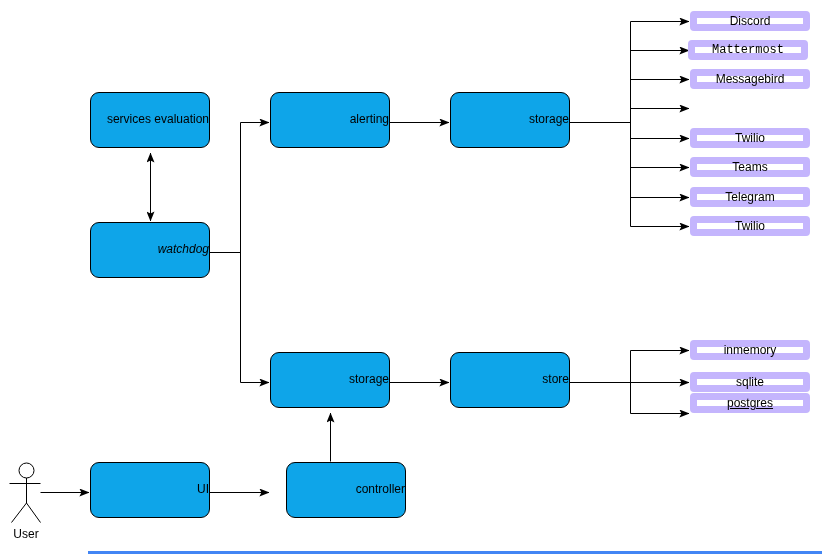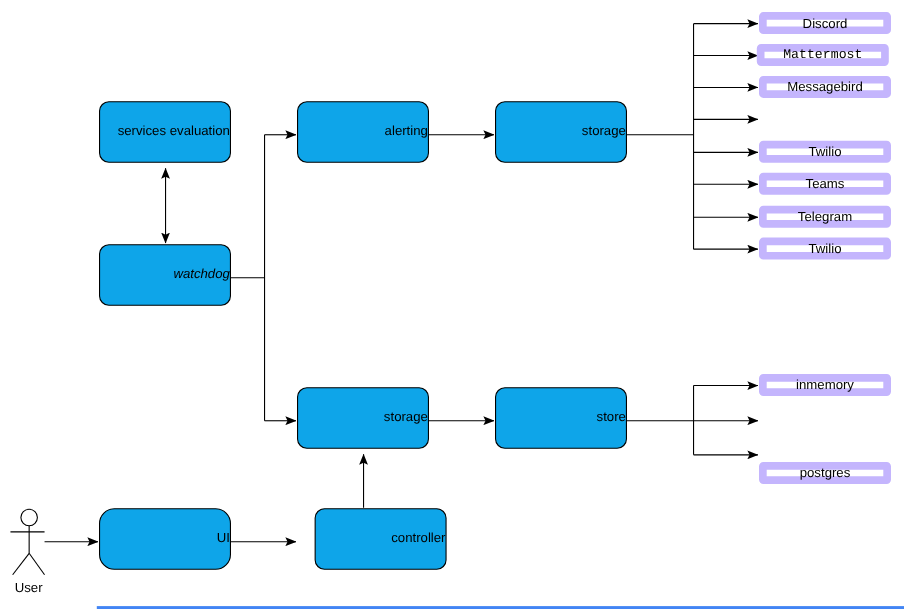--- a/index.html
+++ b/index.html
@@ -121,21 +121,21 @@
   </div>
   <div class="node" style="left:450px; top:92px;">
     <span>storage</span>
   </div>
   <div class="node" style="left:270px; top:352px;padding-left:16px;">
     <span>storage</span>
   </div>
   <div class="node" style="left:450px; top:352px;">
     <span>store</span>
   </div>
-  <div class="node" style="left:90px; top:462px;border-radius:14px;">
+  <div class="node" style="left:90px; top:462px;">
     <span>UI</span>
   </div>
   <div class="node" style="left:286px; top:462px;">
     <span>controller</span>
   </div>
 
   <div class="leaf" style="left:690px; top:11px;">
     <span>Discord</span>
   </div>
   <div class="leaf" style="left:688px; top:40px;font-family:Liberation Mono, monospace;">
@@ -153,21 +153,24 @@
   <div class="leaf" style="left:690px; top:216px;">
     <span>Twilio</span>
   </div>
   <div class="leaf" style="left:690px; top:187px;">
     <span>Telegram</span>
   </div>
 
   <div class="leaf" style="left:690px; top:340px;">
     <span>inmemory</span>
   </div>
-  <div class="leaf" style="left:690px; top:420px;">
+  <div class="leaf" style="left:690px; top:372px;">
+    <span>sqlite</span>
+  </div>
+  <div class="leaf" style="left:690px; top:393px;text-decoration:underline;">
     <span>postgres</span>
   </div>
 
   <div class="user-label">User</div>
 
   <div class="bottom-bar"></div>
 
 </div>
 
 </body></html>

